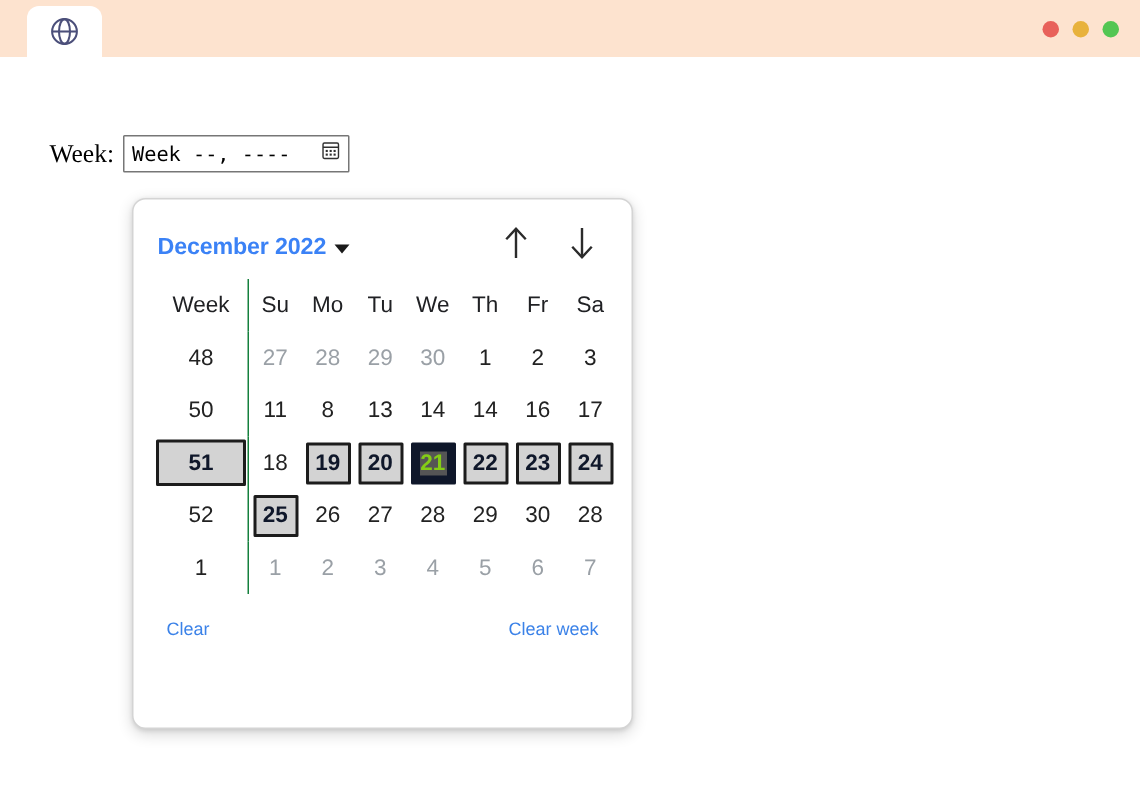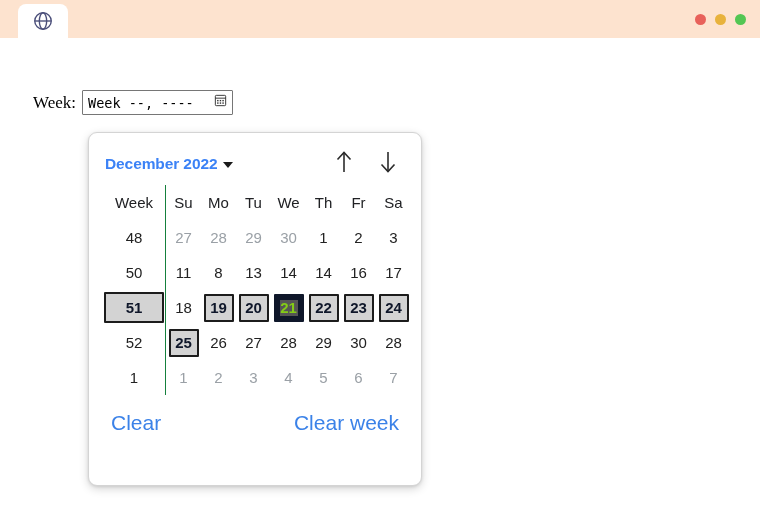--- a/index.html
+++ b/index.html
@@ -190,21 +190,21 @@
 
   .cal-footer {
     display: flex;
     justify-content: space-between;
     align-items: center;
     padding: 12px 22px 0 22px;
     margin-top: 4px;
   }
   .cal-link {
     color: #3b82e8;
-    font-size: 21px;
+    font-size: 12px;
     cursor: pointer;
     background: none;
     border: none;
     padding: 0;
     font-family: "Liberation Sans", sans-serif;
   }
 </style>
 </head>
 <body>
 

